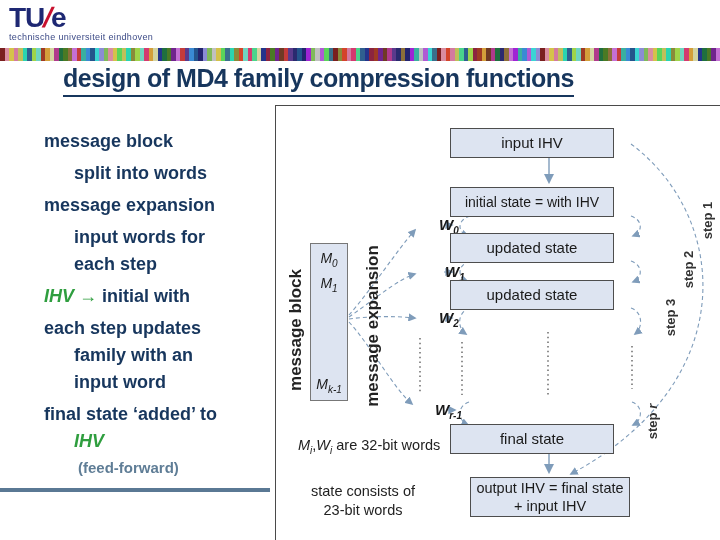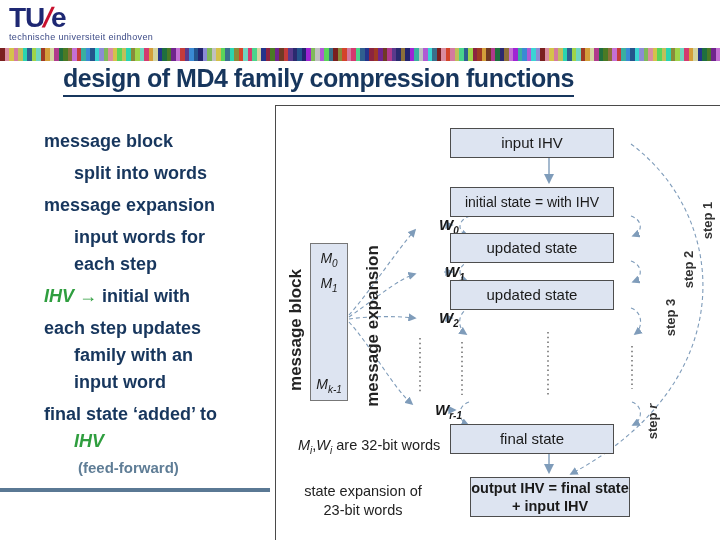--- a/index.html
+++ b/index.html
@@ -328,30 +328,30 @@
     <div class="witem" style="left:143px; top:110px;"><span>W</span><sub>0</sub></div>
     <div class="witem" style="left:149px; top:157px;"><span>W</span><sub>1</sub></div>
     <div class="witem" style="left:143px; top:203px;"><span>W</span><sub>2</sub></div>
     <div class="witem" style="left:139px; top:295px;"><span>W</span><sub>r-1</sub></div>
 
     <div class="sbox" style="top:22px;">input IHV</div>
     <div class="sbox small-text" style="top:81px;">initial state = with IHV</div>
     <div class="sbox" style="top:127px;">updated state</div>
     <div class="sbox" style="top:174px;">updated state</div>
     <div class="sbox" style="top:318px;">final state</div>
-    <div class="sbox outbox" style="top:371px; left:194px; width:160px;font-weight:bold;">
+    <div class="sbox outbox" style="top:371px; left:194px; width:160px;">
       <div>output IHV = final state</div>
       <div>+ input IHV</div>
     </div>
 
     <div class="rot rot-step" style="left:405px; top:107px; width:52px;">step 1</div>
     <div class="rot rot-step" style="left:386px; top:156px; width:52px;">step 2</div>
     <div class="rot rot-step" style="left:368px; top:204px; width:52px;">step 3</div>
     <div class="rot rot-step" style="left:350px; top:308px; width:52px;"><span>step </span><span class="it">r</span></div>
 
     <div class="note" style="left:22px; top:331px;"><span class="mi">M</span><sub>i</sub><span>,</span><span class="mi">W</span><sub>i</sub><span> are 32-bit words</span></div>
     <div class="note state-note" style="left:22px; top:376px;">
-      <div>state expansion of</div>
+      <div>state consists of</div>
       <div>23-bit words</div>
     </div>
 
   </div>
 </div>
 
 </body></html>

